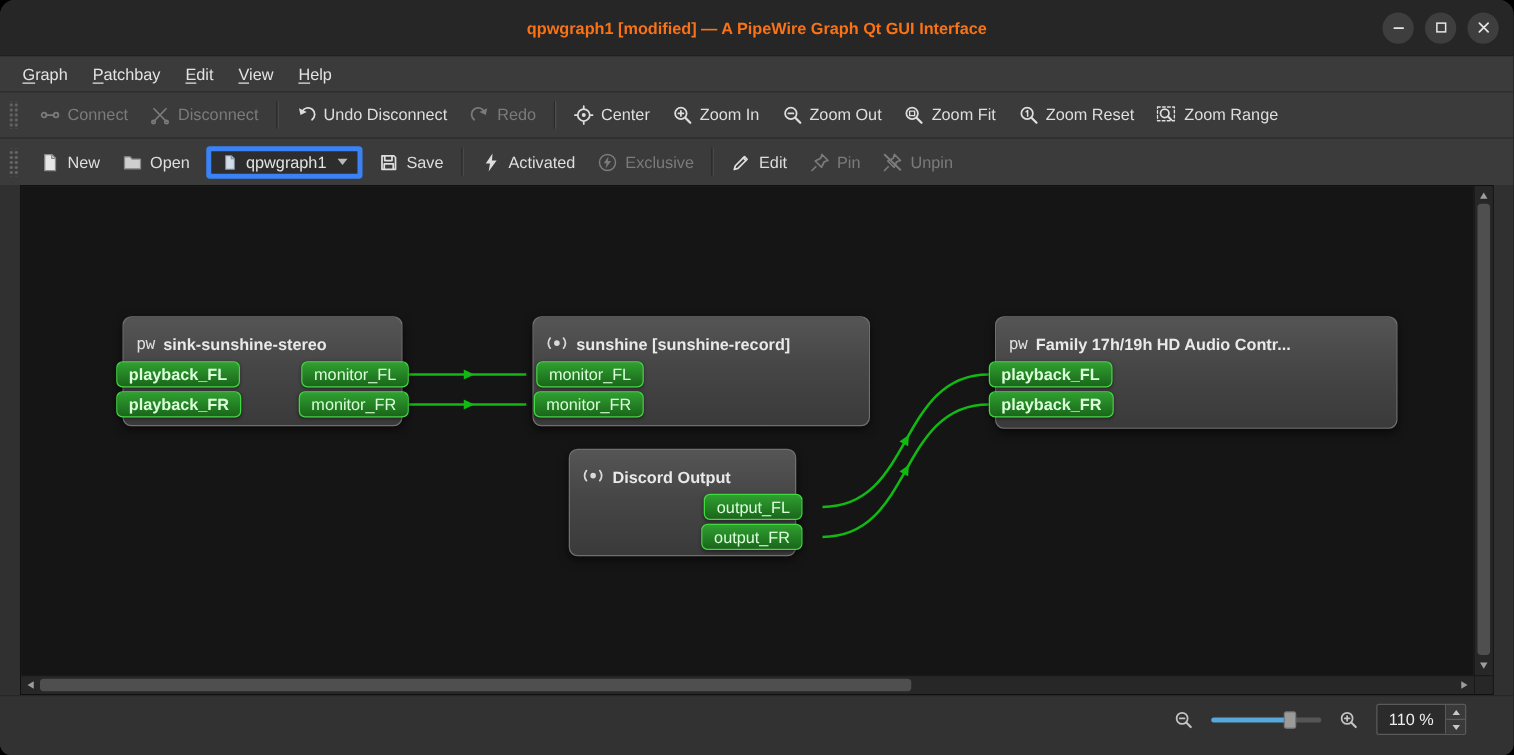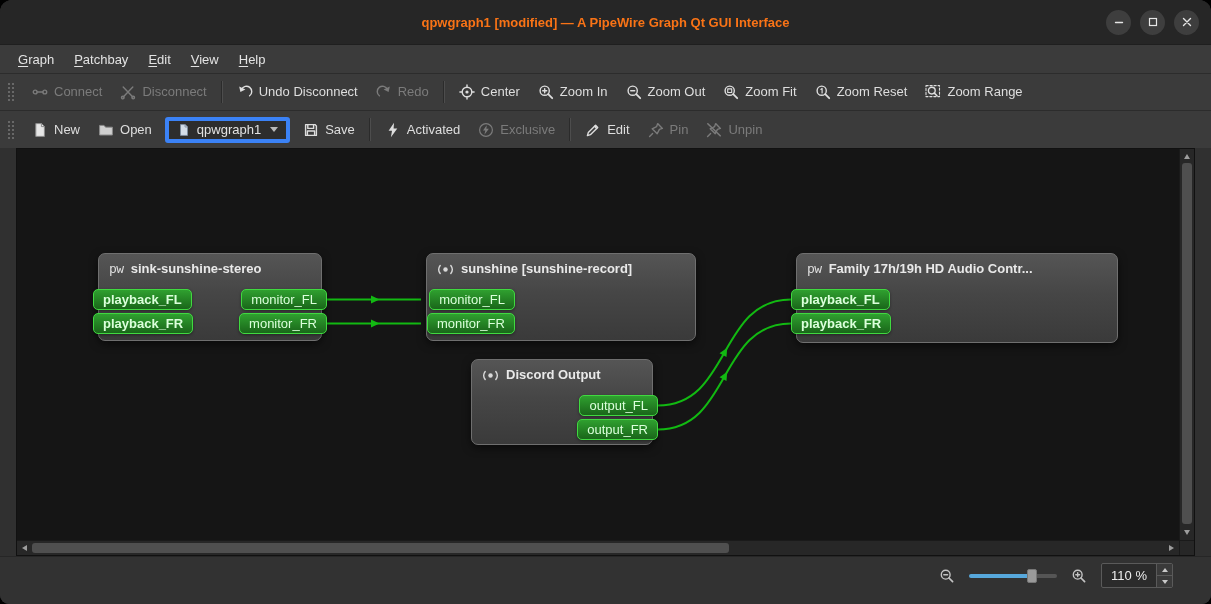--- a/index.html
+++ b/index.html
@@ -30,21 +30,21 @@
   .combo { display: flex; align-items: center; gap: 6px; height: 26px; background: #2d2d2d; border: 4px solid #3b82f6; border-radius: 3px; padding: 0 8px; margin: 0 4px; color: #e3e3e3; font-size: 13px; }
   .caret-down { width: 0; height: 0; border-left: 4px solid transparent; border-right: 4px solid transparent; border-top: 5px solid #b9b9b9; margin-left: 3px; }
 
   
   .central { flex: 1; display: flex; background: #303030; padding: 0 16px; }
   .canvas-frame { flex: 1; display: grid; grid-template-columns: 1fr 15px; grid-template-rows: 1fr 15px; border: 1px solid #111; }
   .graph { position: relative; background: #151515; overflow: hidden; }
   #edge-svg { position: absolute; left: 0; top: 0; width: 100%; height: 100%; pointer-events: none; }
 
   .node { position: absolute; background: linear-gradient(180deg, #555 0%, #464646 45%, #3a3a3a 100%); border: 1px solid #6f6f6f; border-radius: 7px; box-shadow: 0 3px 8px rgba(0,0,0,.55); }
-  .node-header { display: flex; align-items: flex-start; gap: 7px; padding: 7px 10px 3px 10px; height: 32px; }
+  .node-header { display: flex; align-items: flex-end; gap: 7px; padding: 7px 10px 3px 10px; height: 32px; }
   .node-title { color: #e9e9e9; font-size: 13px; font-weight: bold; white-space: nowrap; overflow: hidden; }
   .pw-icon { font-family: "DejaVu Sans Mono", monospace; color: #dedede; font-size: 13px; letter-spacing: -0.5px; }
   .node-ports { display: flex; justify-content: space-between; padding-top: 3px; }
   .ports-col { display: flex; flex-direction: column; gap: 3px; }
   .ports-col.left { align-items: flex-start; margin-left: -6px; font-weight: bold; }
   .ports-col.right { align-items: flex-end; margin-right: -6px; }
   .port { height: 21px; display: flex; align-items: center; padding: 0 9px; font-size: 13px; color: #dbffdb; background: linear-gradient(180deg, #2fa02f, #1a661a); border: 1px solid #40d940; border-radius: 5px; box-shadow: 0 1px 3px rgba(0,0,0,.4); white-space: nowrap; }
 
   
   .vscroll { position: relative; background: #272727; border-left: 1px solid #1a1a1a; }
@@ -333,21 +333,21 @@
               <span class="node-title">Family 17h/19h HD Audio Contr...</span>
             </div>
             <div class="node-ports">
               <div class="ports-col left">
                 <div class="port">playback_FL</div>
                 <div class="port">playback_FR</div>
               </div>
               <div class="ports-col right"></div>
             </div>
           </div>
-          <div class="node" style="left: 454px; top: 210px; width: 182px; height: 86px;">
+          <div class="node" style="left: 438px; top: 210px; width: 182px; height: 86px;">
             <div class="node-header">
               <svg width="17" height="17" viewBox="0 0 16 16" fill="none" stroke="#d9d9d9" stroke-width="1.3" stroke-linecap="round">
                 <path d="M3 4.2 a6.3 6.3 0 0 0 0 7.6"></path>
                 <path d="M13 4.2 a6.3 6.3 0 0 1 0 7.6"></path>
                 <circle cx="8" cy="8" r="2.1" fill="#d9d9d9" stroke="none"></circle>
               </svg>
               <span class="node-title">Discord Output</span>
             </div>
             <div class="node-ports">
               <div class="ports-col left"></div>

